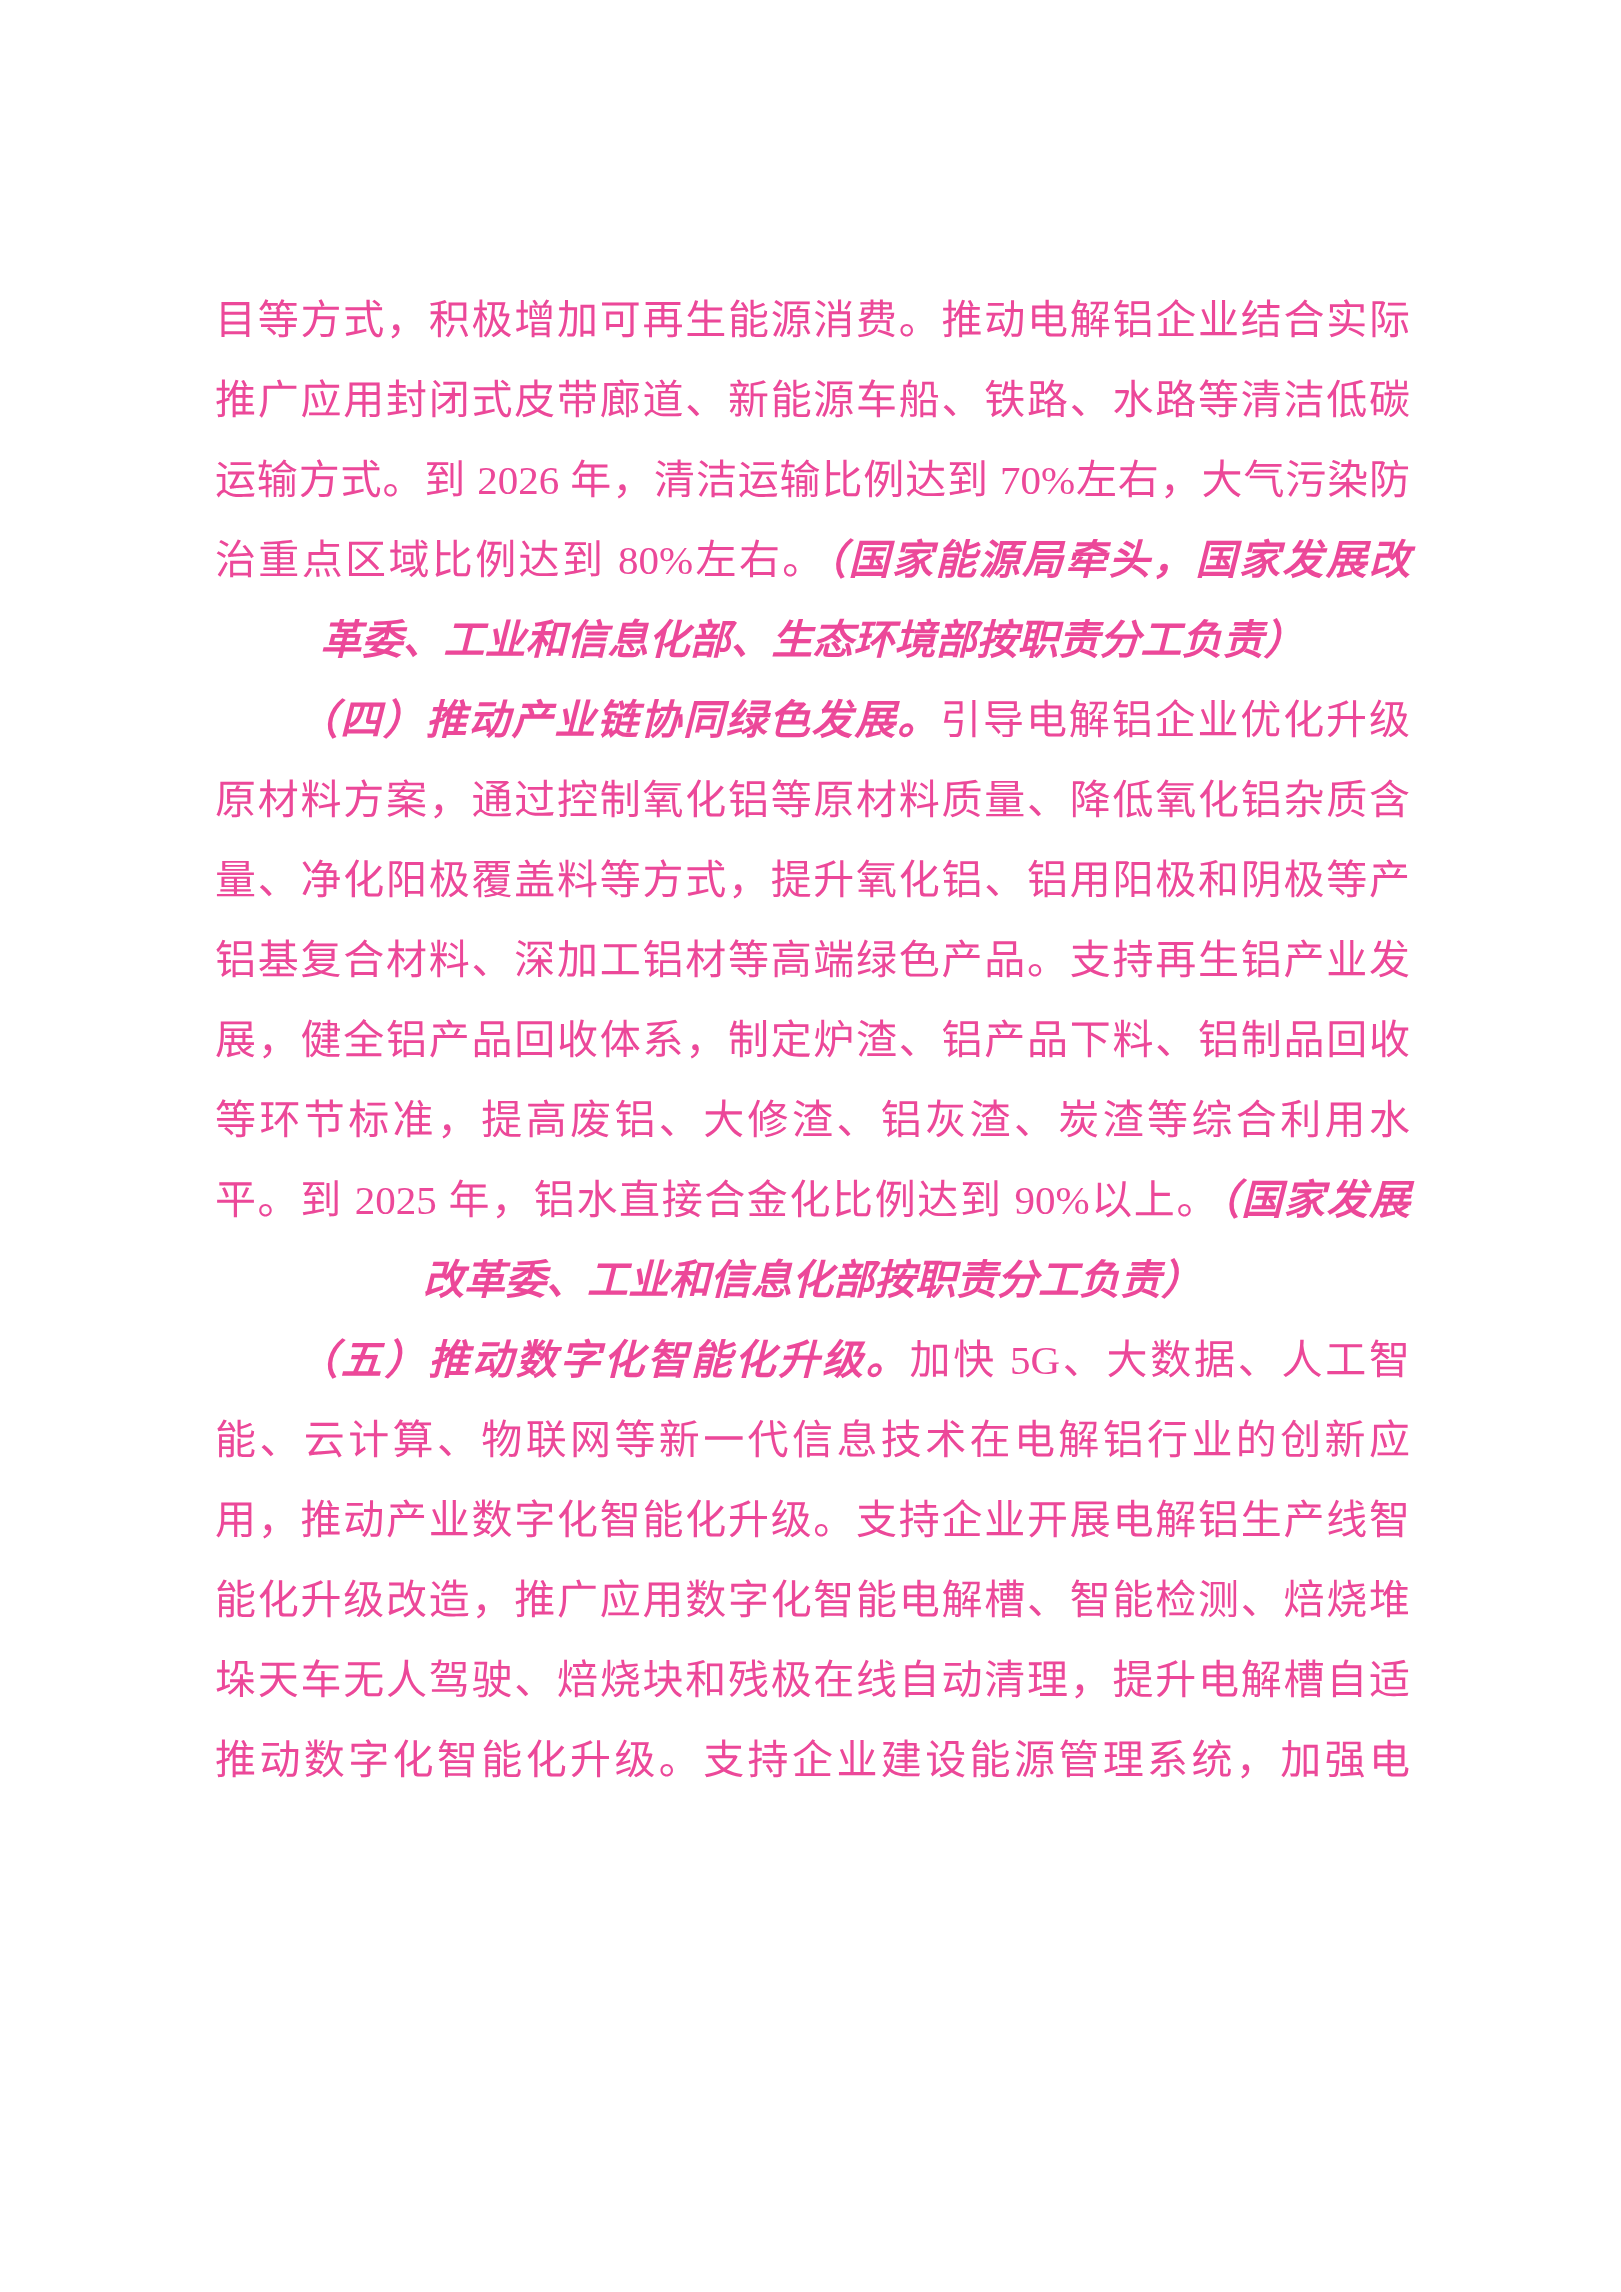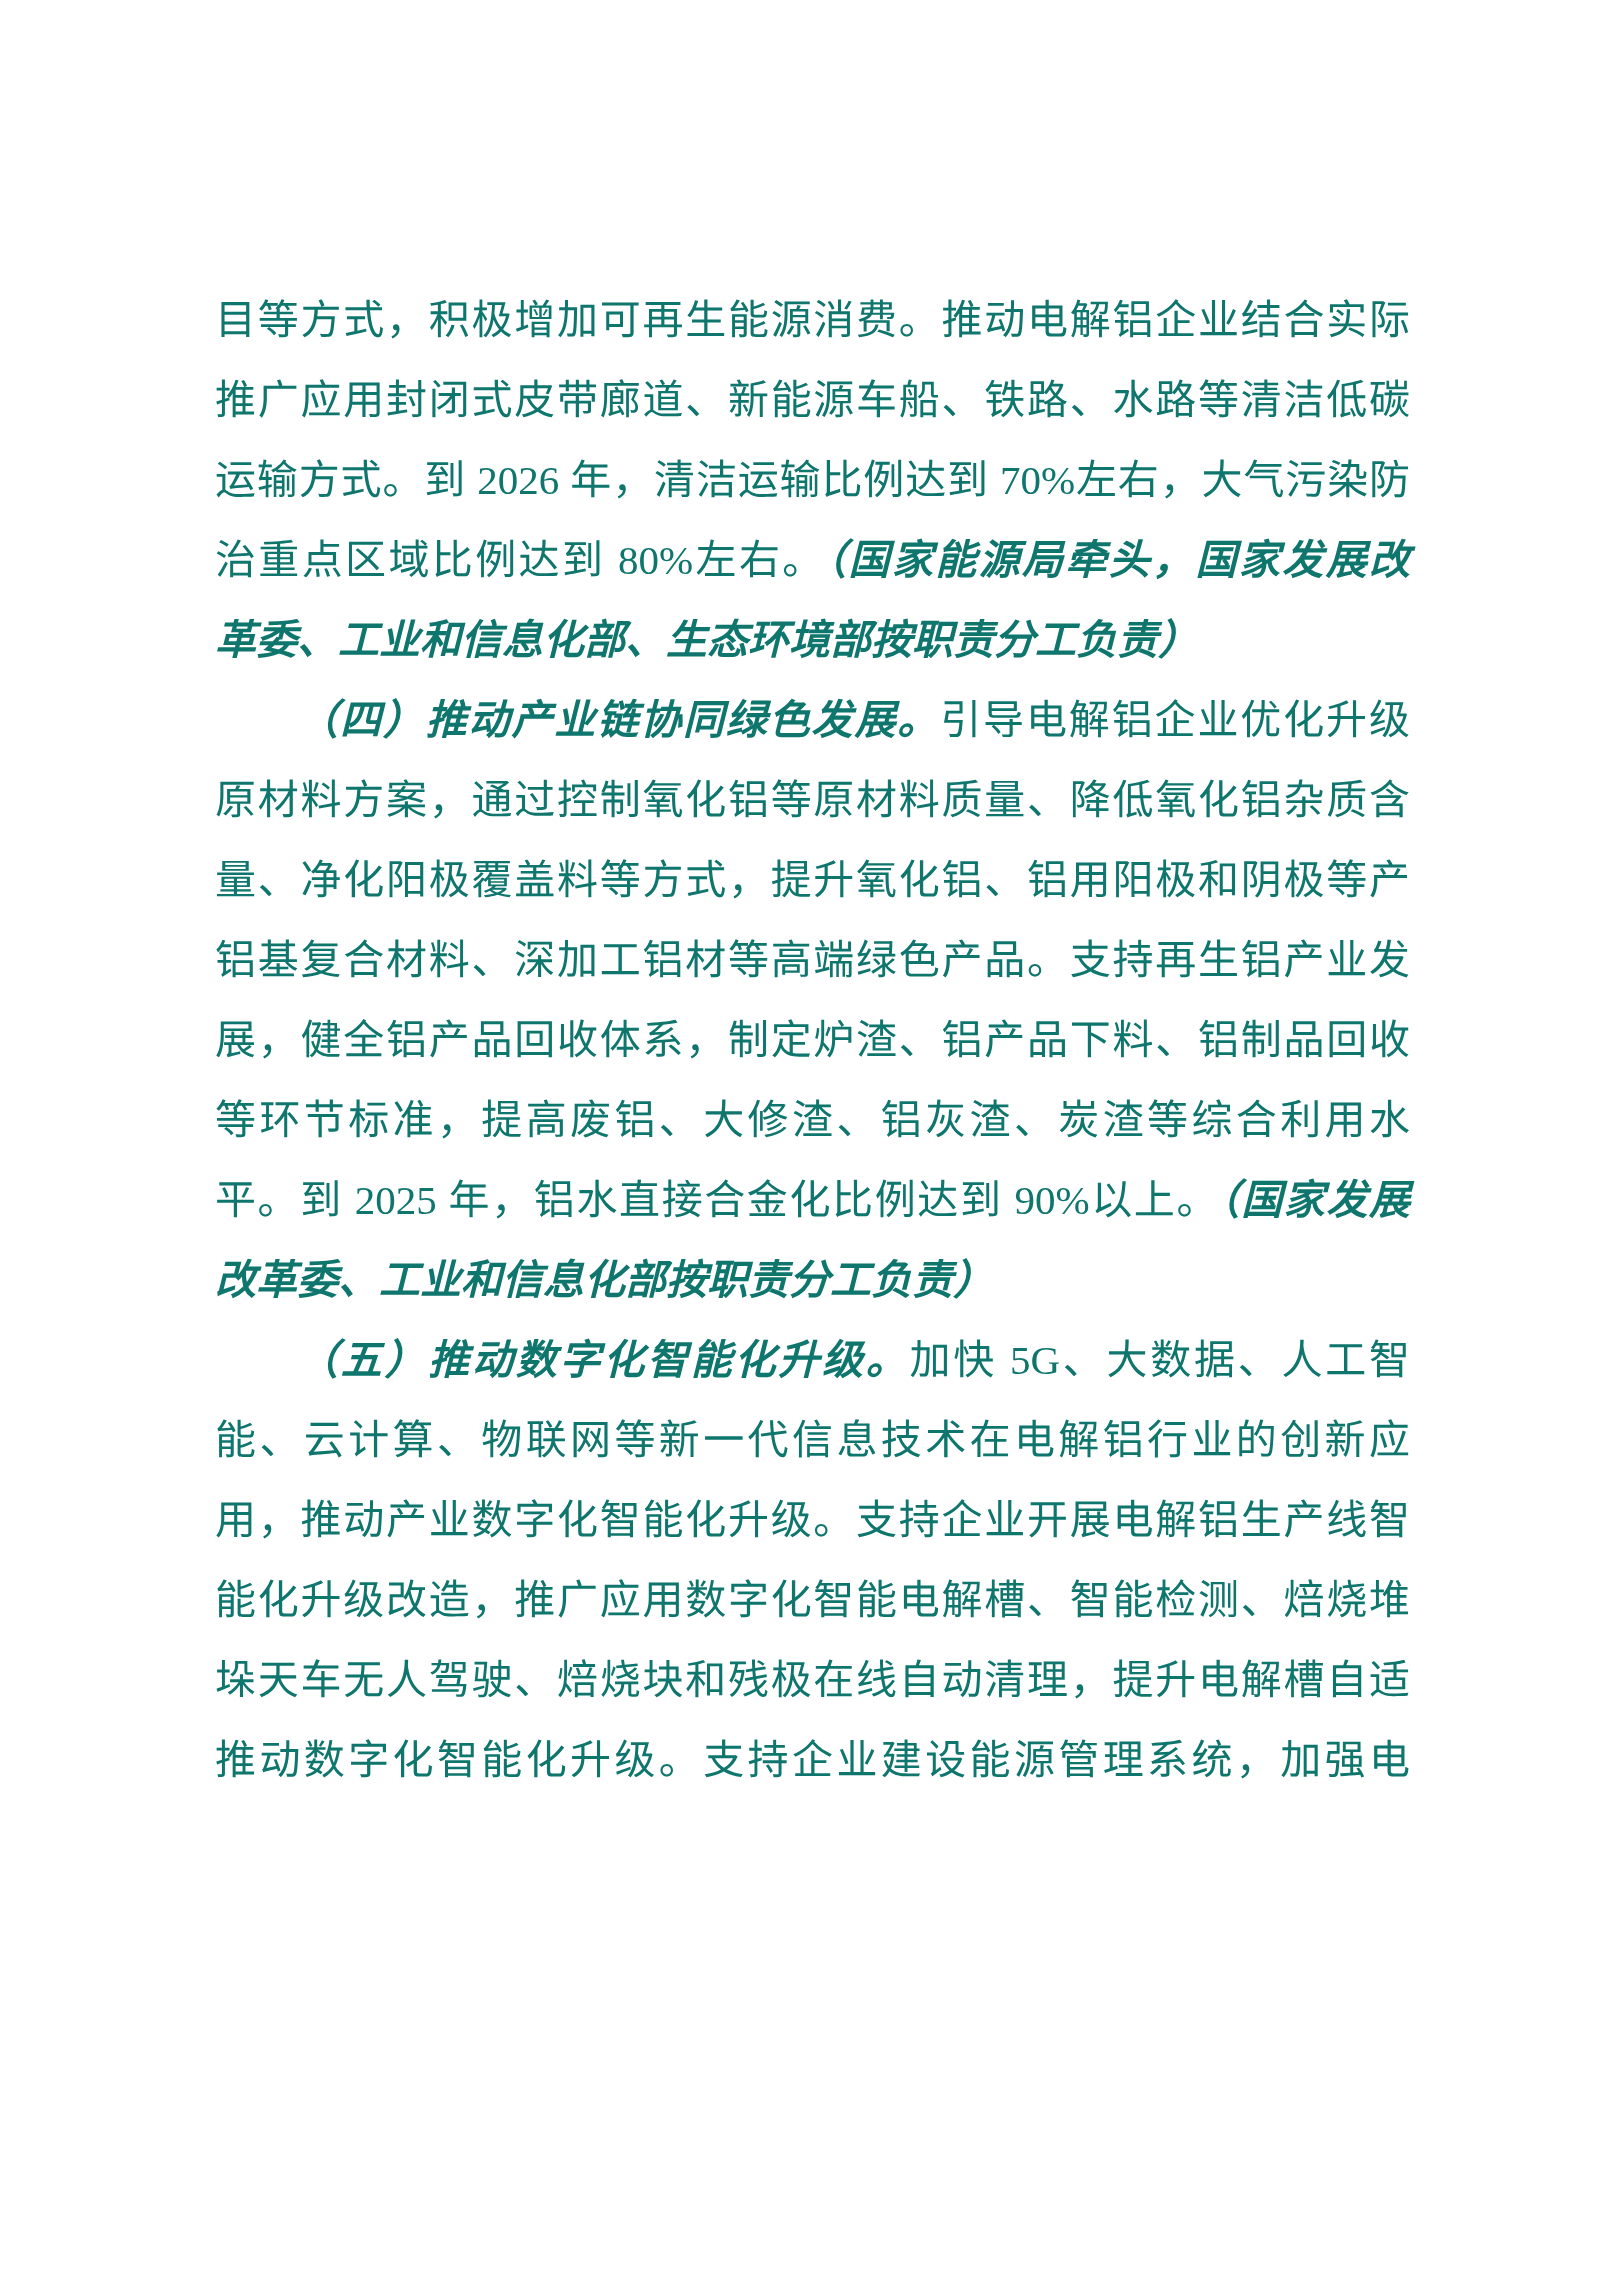--- a/index.html
+++ b/index.html
@@ -19,42 +19,42 @@
   .text-block {
     position: absolute;
     left: 215px;
     top: 280px;
     width: 1195px;
   }
   .line {
     font-size: 41px;
     line-height: 80px;
     letter-spacing: 0;
-    text-align: left;
+    text-align: center;
     white-space: normal;
   }
   .line.j {
     text-align: justify;
     text-align-last: justify;
   }
   .line.ind {
     text-indent: 82px;
   }
   .run-b {
     font-weight: 700;
     font-style: italic;
   }
   .run-r {
     font-weight: 400;
   }
 </style>
 </head>
 <body>
 
-<div class="page" style="background: rgb(255, 255, 255); color: #0f766e;">
+<div class="page" style="background: rgb(255, 255, 255); color: #ec4899;">
   <div class="text-block">
       <div class="line j"><span class="run-r">目等方式，积极增加可再生能源消费。推动电解铝企业结合实际</span></div>
       <div class="line j"><span class="run-r">推广应用封闭式皮带廊道、新能源车船、铁路、水路等清洁低碳</span></div>
       <div class="line j"><span class="run-r">运输方式。到 2026 年，清洁运输比例达到 70%左右，大气污染防</span></div>
       <div class="line j"><span class="run-r">治重点区域比例达到 80%左右。</span><span class="run-b">（国家能源局牵头，国家发展改</span></div>
       <div class="line"><span class="run-b">革委、工业和信息化部、生态环境部按职责分工负责）</span></div>
       <div class="line j ind"><span class="run-b">（四）推动产业链协同绿色发展。</span><span class="run-r">引导电解铝企业优化升级</span></div>
       <div class="line j"><span class="run-r">原材料方案，通过控制氧化铝等原材料质量、降低氧化铝杂质含</span></div>
       <div class="line j"><span class="run-r">量、净化阳极覆盖料等方式，提升氧化铝、铝用阳极和阴极等产</span></div>
       <div class="line j"><span class="run-r">铝基复合材料、深加工铝材等高端绿色产品。支持再生铝产业发</span></div>

